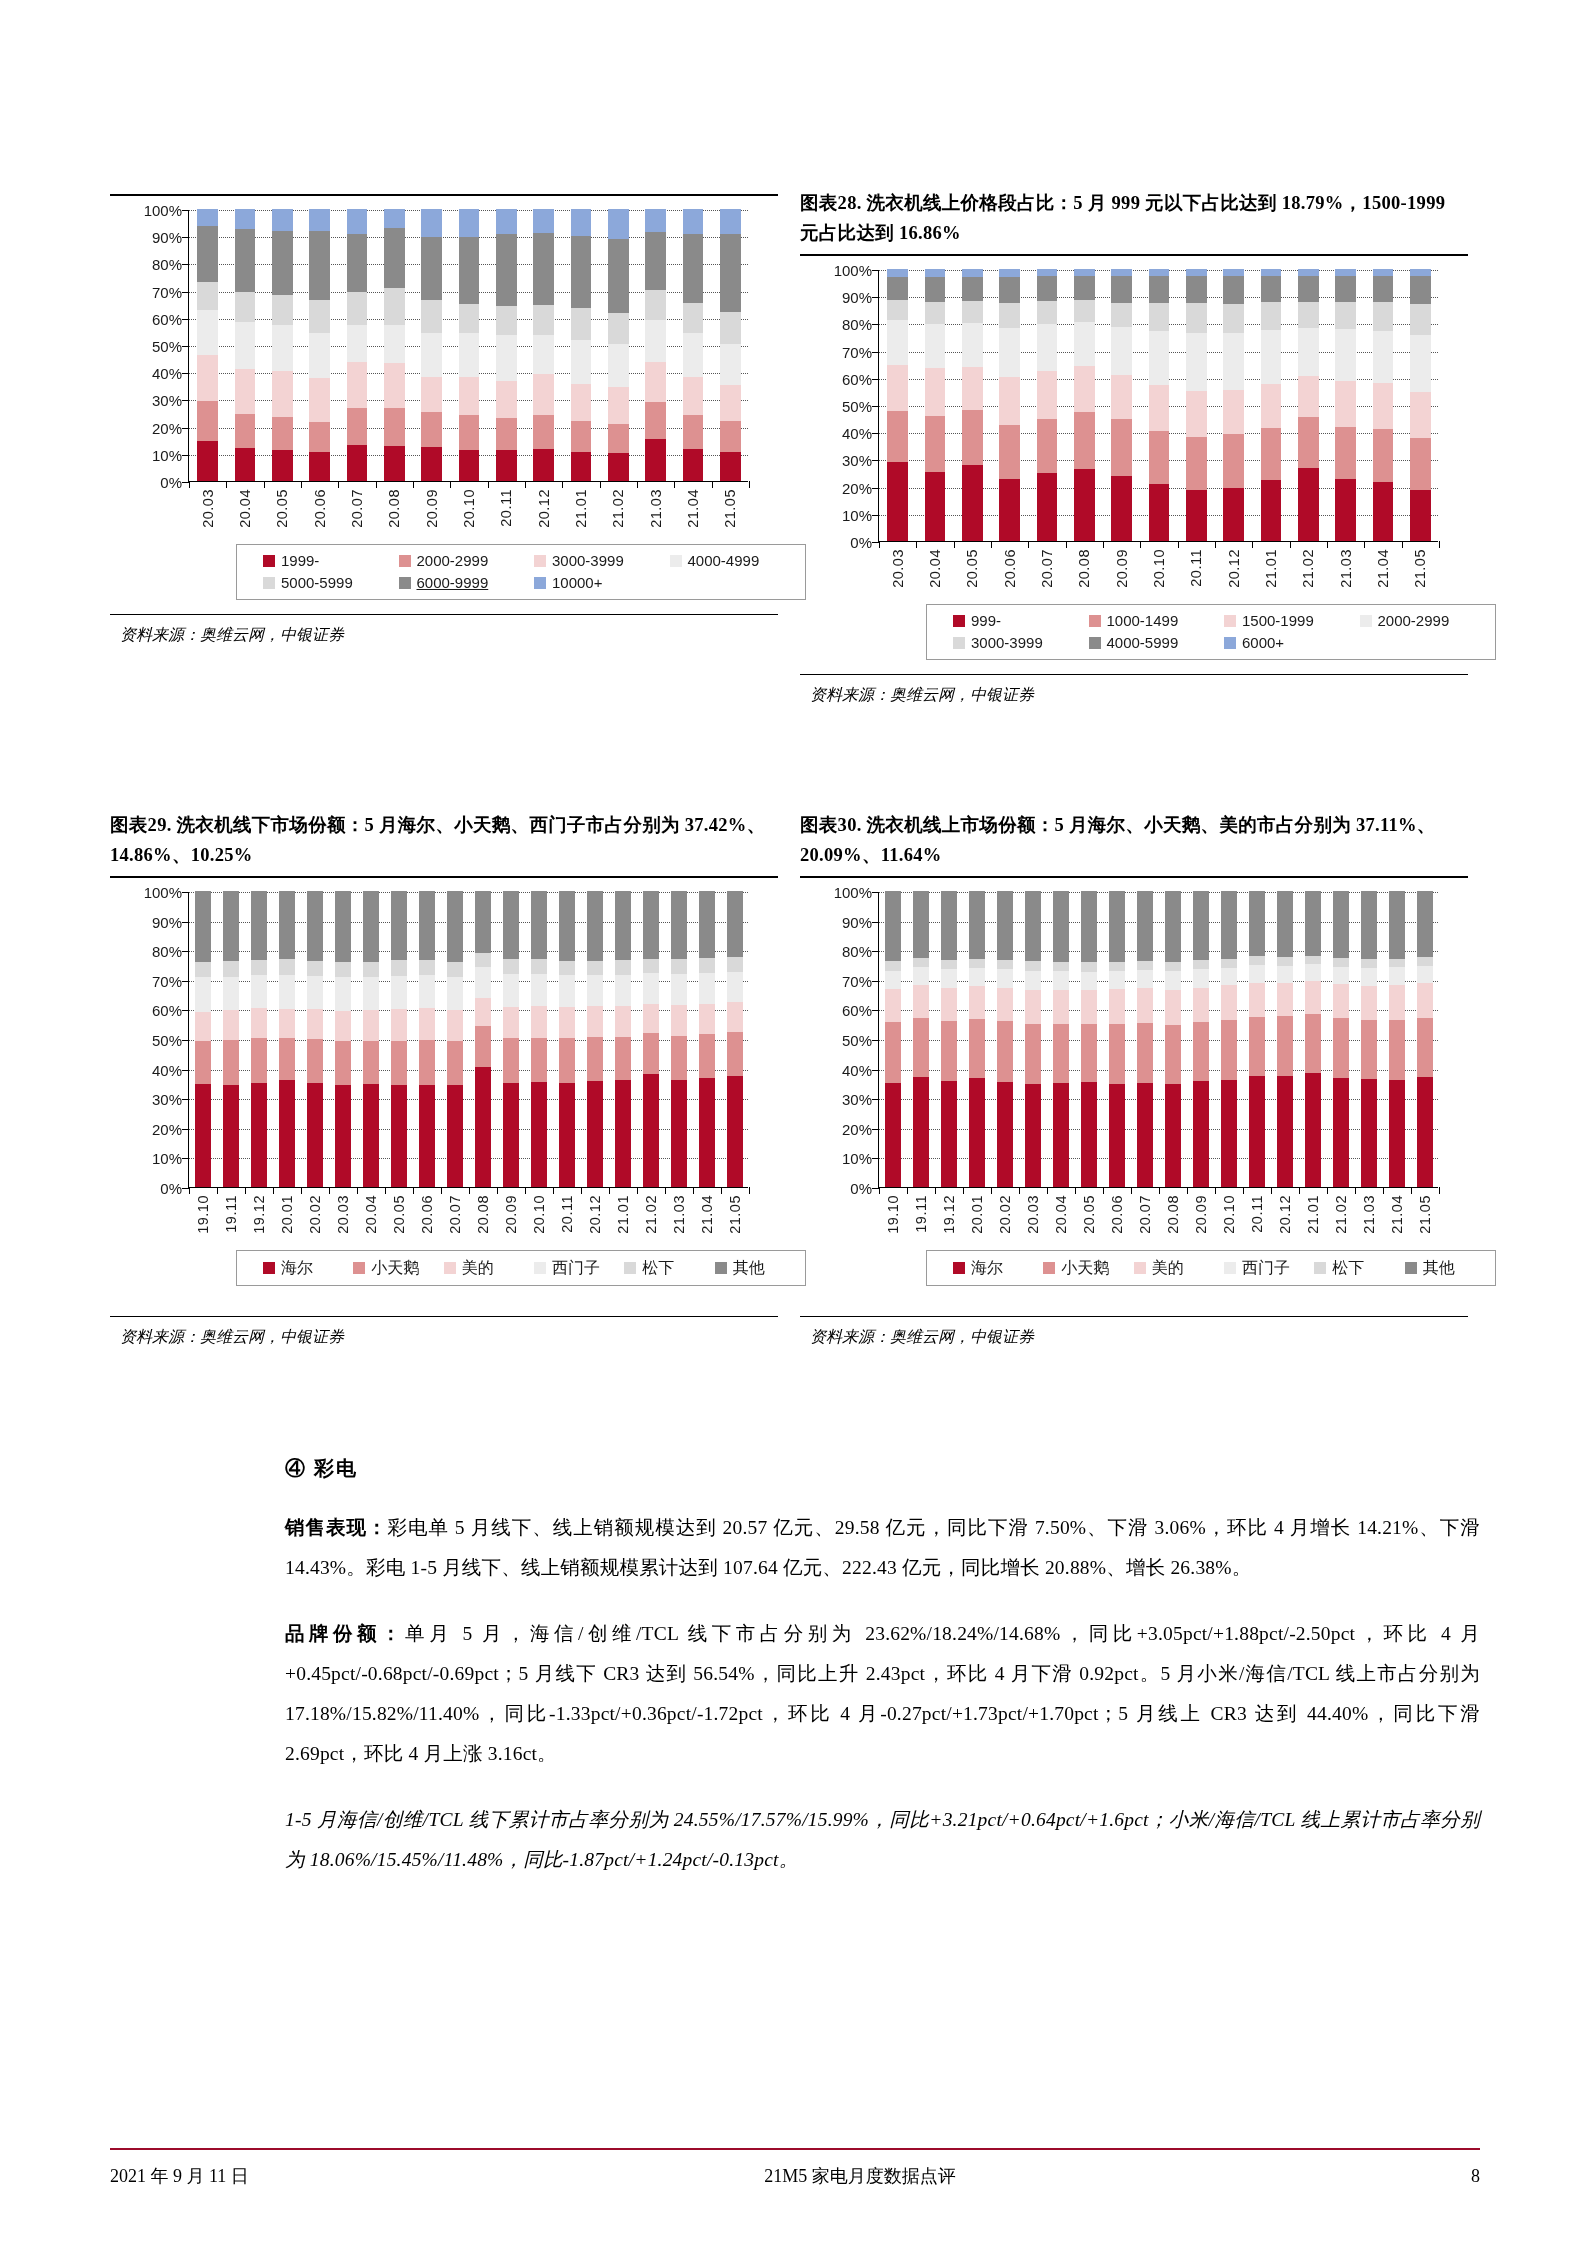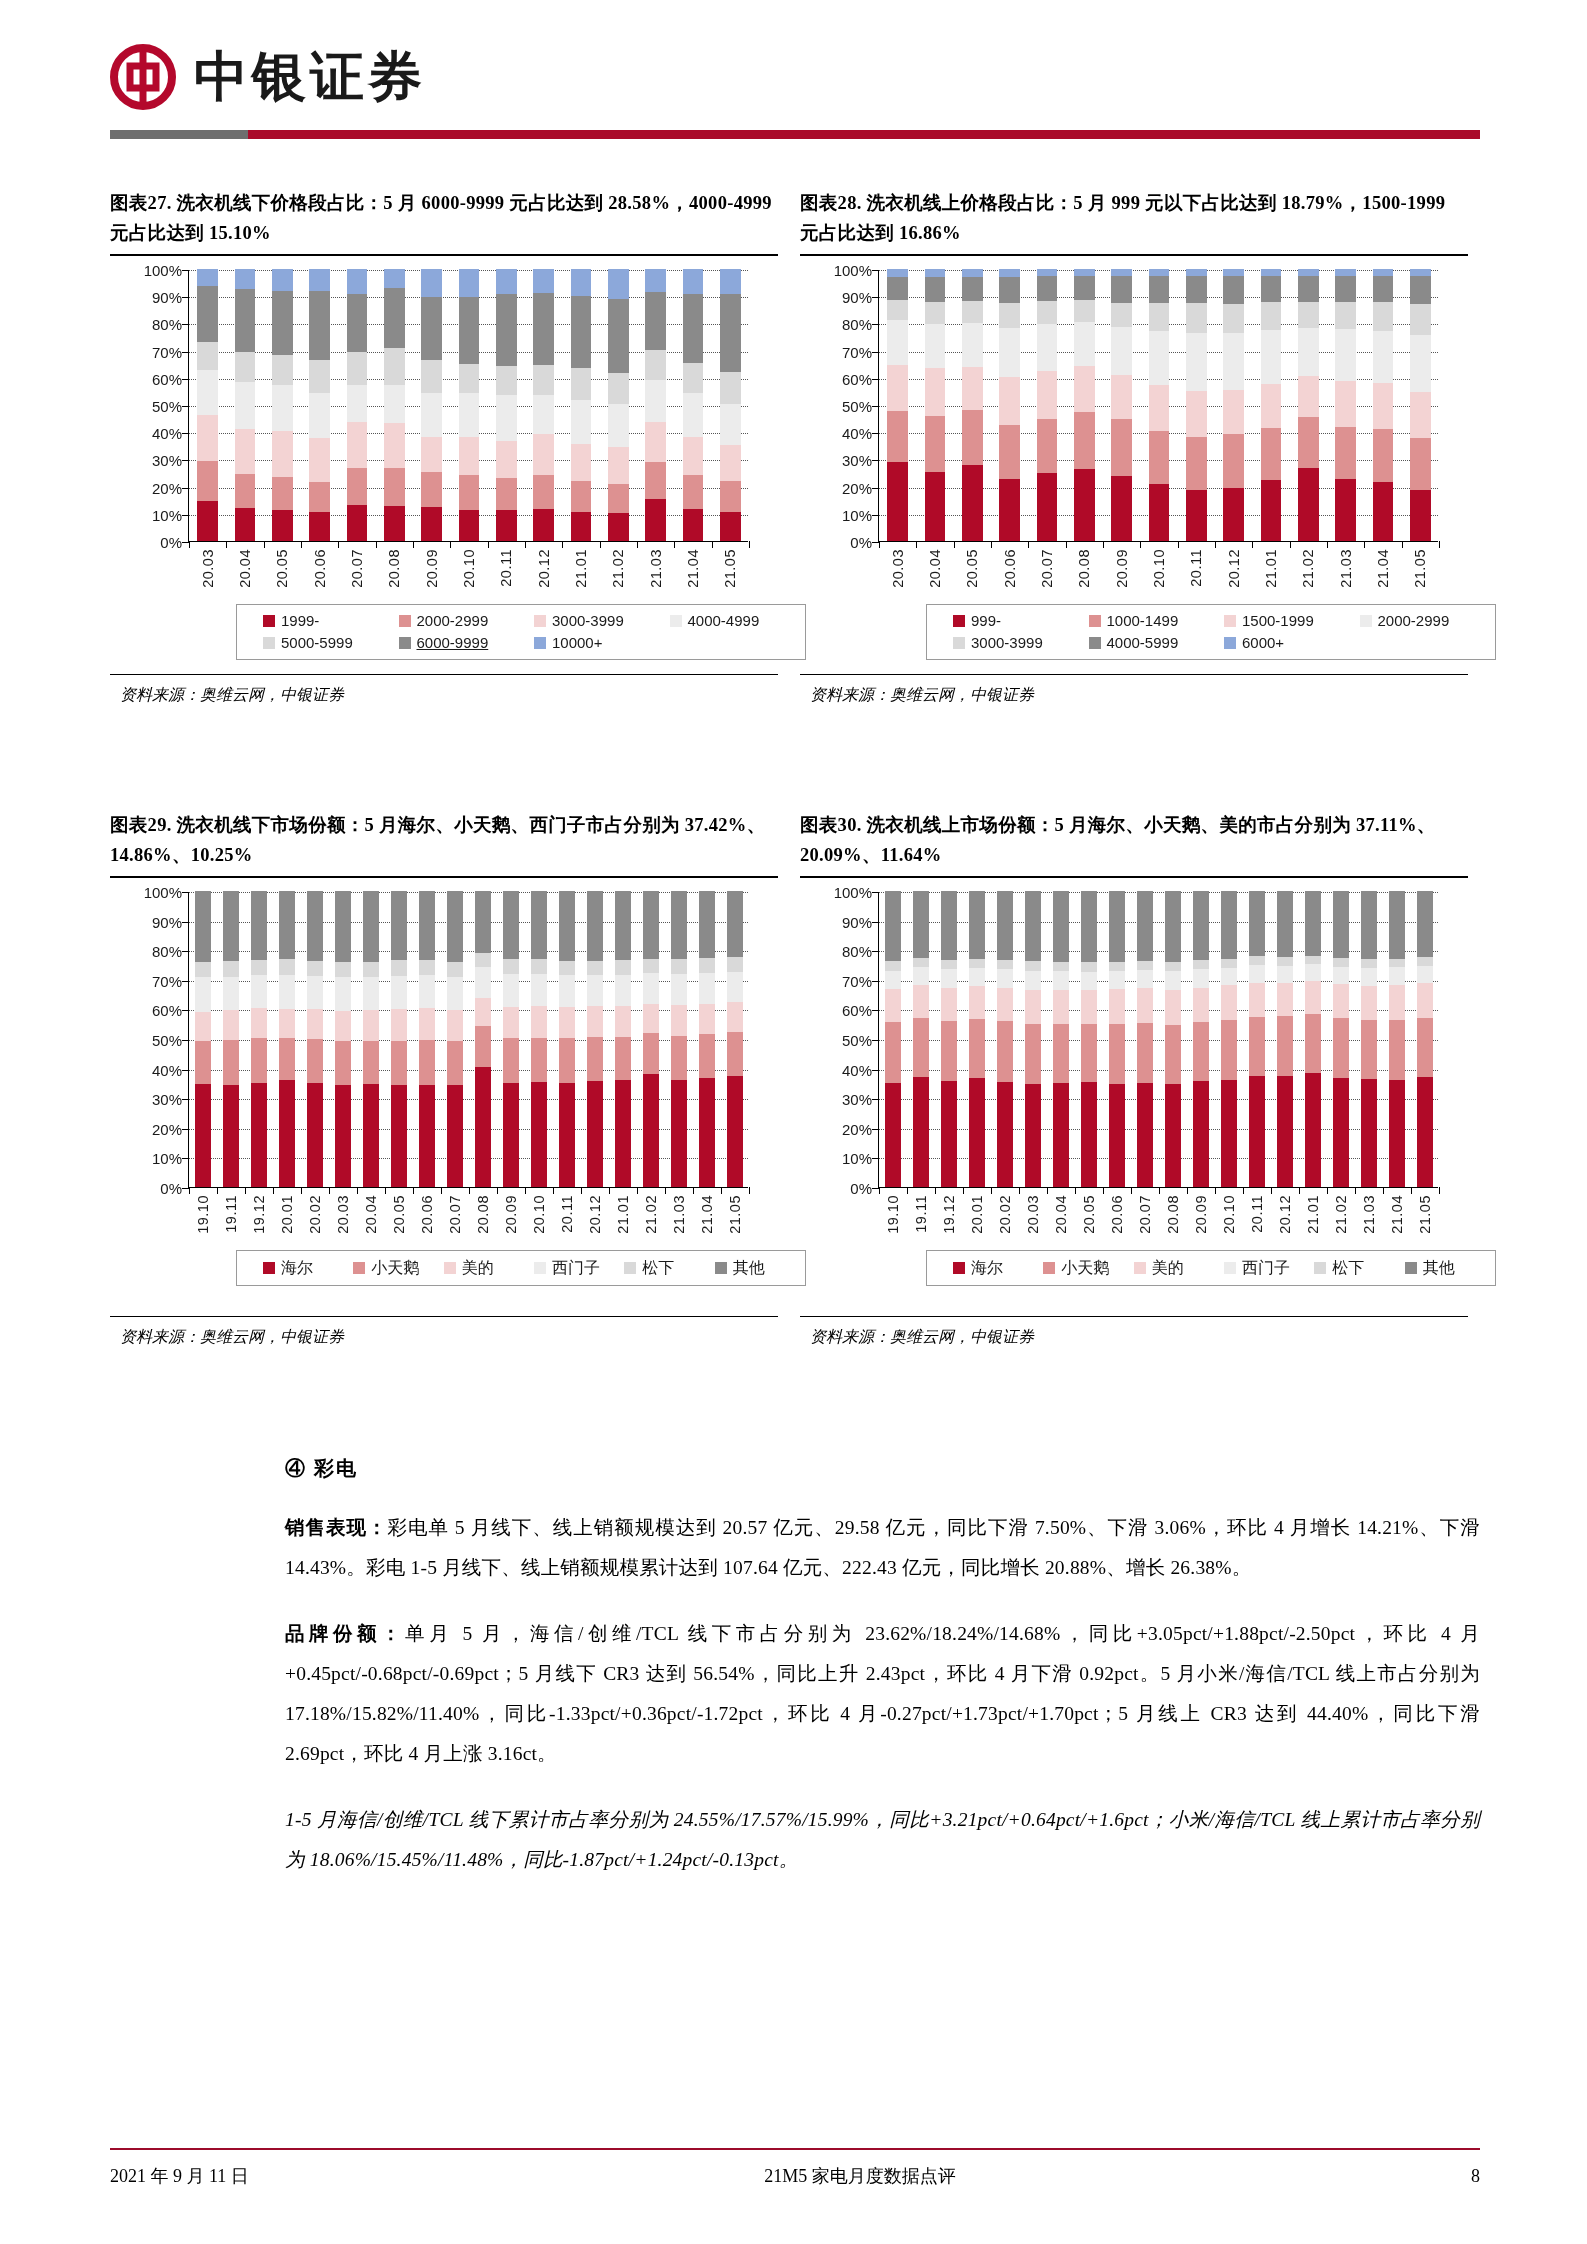--- a/index.html
+++ b/index.html
@@ -50,40 +50,23 @@
   .footer{position:absolute;left:110px;top:2148px;width:1370px;}
   .footer-rule{border-top:2.2px solid #9c0b2b;}
   .footer-row{display:flex;justify-content:space-between;align-items:baseline;padding-top:14px;font-family:"Liberation Serif",serif;font-size:18px;}
   .footer-mid{font-style:normal;}
 </style>
 </head>
 <body>
 
 <div class="page">
 
-  <div class="header">
-    <div class="logo-wrap">
-      <span class="logo-mark">
-        <svg viewBox="0 0 66 66" width="66" height="66" aria-hidden="true">
-          <circle cx="33" cy="33" r="29" fill="none" stroke="#b4082c" stroke-width="8"></circle>
-          <rect x="29.5" y="6" width="7" height="54" fill="#b4082c"></rect>
-          <rect x="20" y="22" width="26" height="22" fill="none" stroke="#b4082c" stroke-width="7"></rect>
-        </svg>
-      </span>
-      <span class="logo-name">中银证券</span>
-    </div>
-    <div class="rule">
-        <span class="g"></span>
-        <span class="r"></span>
-      </div>
-  </div>
 
   <div id="figures-root">
       <div class="fig" style="left: 110px; top: 188px; width: 668px;">
-        <div class="fig-title">图表27. 洗衣机线下价格段占比：5 月 6000-9999 元占比达到 28.58%，4000-4999 元占比达到 15.10%</div>
         <div class="fig-rule"></div>
         <div class="chart" style="height: 418px;">
           <div class="plot" style="left: 78px; top: 14px; width: 560px; height: 272px;">
             <div class="ytickmark" style="top: 272px;"></div>
             <div class="ytick" style="top: 272px;">0%</div>
             <div class="gridline" style="top: 244.8px;"></div>
             <div class="ytickmark" style="top: 244.8px;"></div>
             <div class="ytick" style="top: 244.8px;">10%</div>
             <div class="gridline" style="top: 217.6px;"></div>
             <div class="ytickmark" style="top: 217.6px;"></div>

